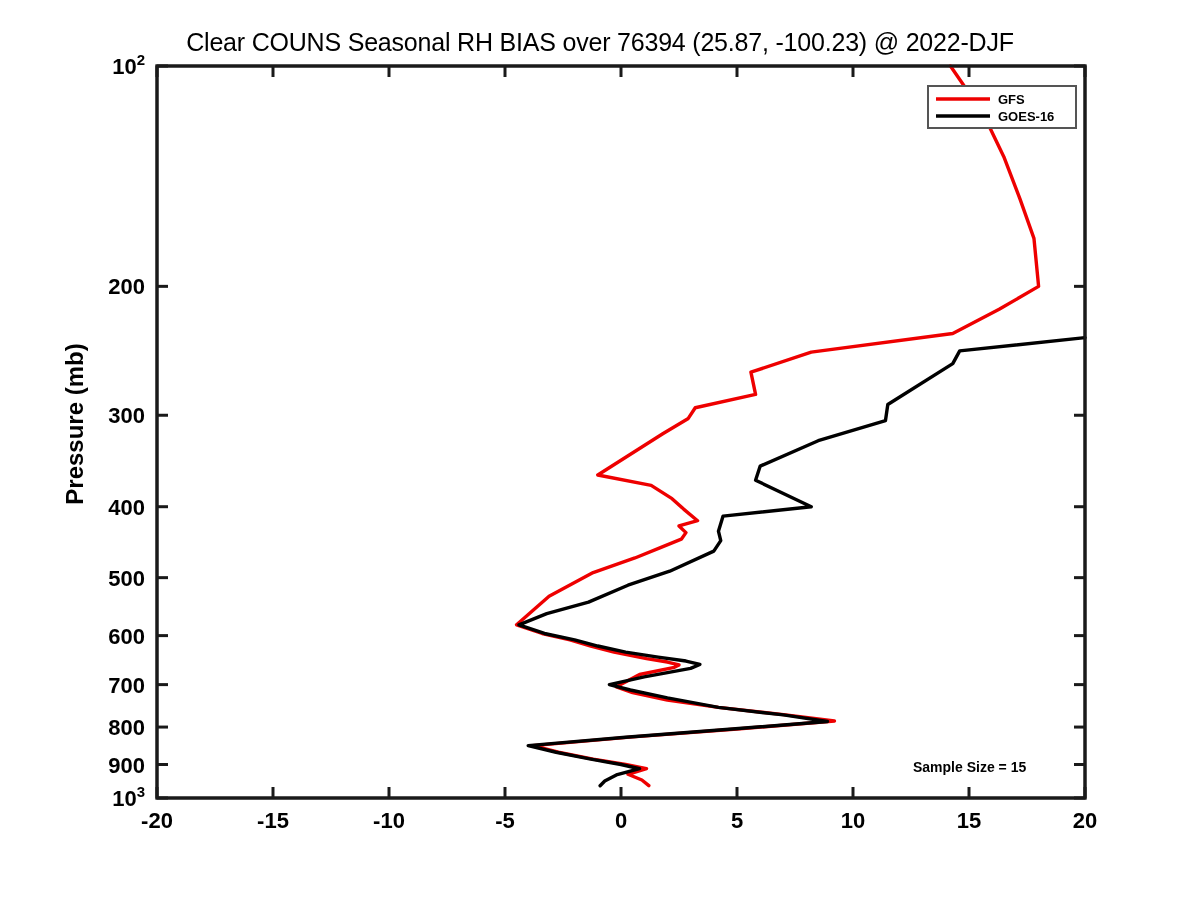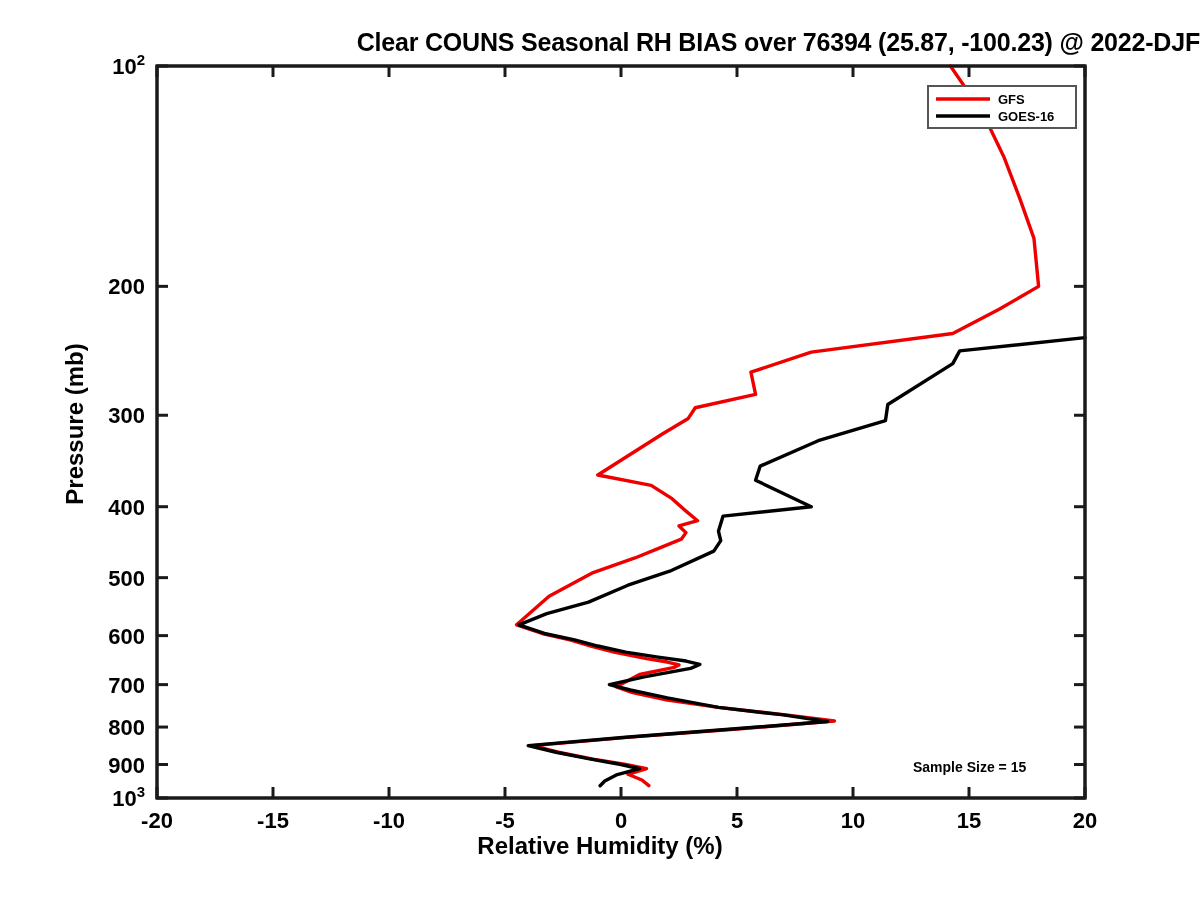--- a/index.html
+++ b/index.html
@@ -17,23 +17,23 @@
     position: relative;
     width: 1200px;
     height: 900px;
     background: #ffffff;
   }
   #chart-title {
     position: absolute;
     left: 0;
     top: 28px;
     width: 1200px;
-    text-align: right;
+    text-align: center;
     font-size: 25px;
-    font-weight: bold;
+    font-weight: normal;
     color: #000000;
     letter-spacing: -0.2px;
     font-family: "Liberation Sans", sans-serif;
     white-space: nowrap;
   }
   #plot-svg {
     position: absolute;
     left: 0;
     top: 0;
   }
@@ -155,16 +155,15 @@
         <line x1="936" y1="99" x2="990" y2="99" stroke="#ee0000" stroke-width="3.4"></line>
         <text x="998" y="104" class="legend-text">GFS</text>
         <line x1="936" y1="116" x2="990" y2="116" stroke="#000000" stroke-width="3.4"></line>
         <text x="998" y="121" class="legend-text">GOES-16</text>
       </g>
     <g id="annotation-group">
         <text x="913" y="772" class="sample-text">Sample Size = 15</text>
       </g>
   </svg>
 
-  <div class="axis-label" id="xlabel">Relative Humidity (%)</div>
   <div class="axis-label" id="ylabel">Pressure (mb)</div>
 
 </div>
 
 </body></html>

